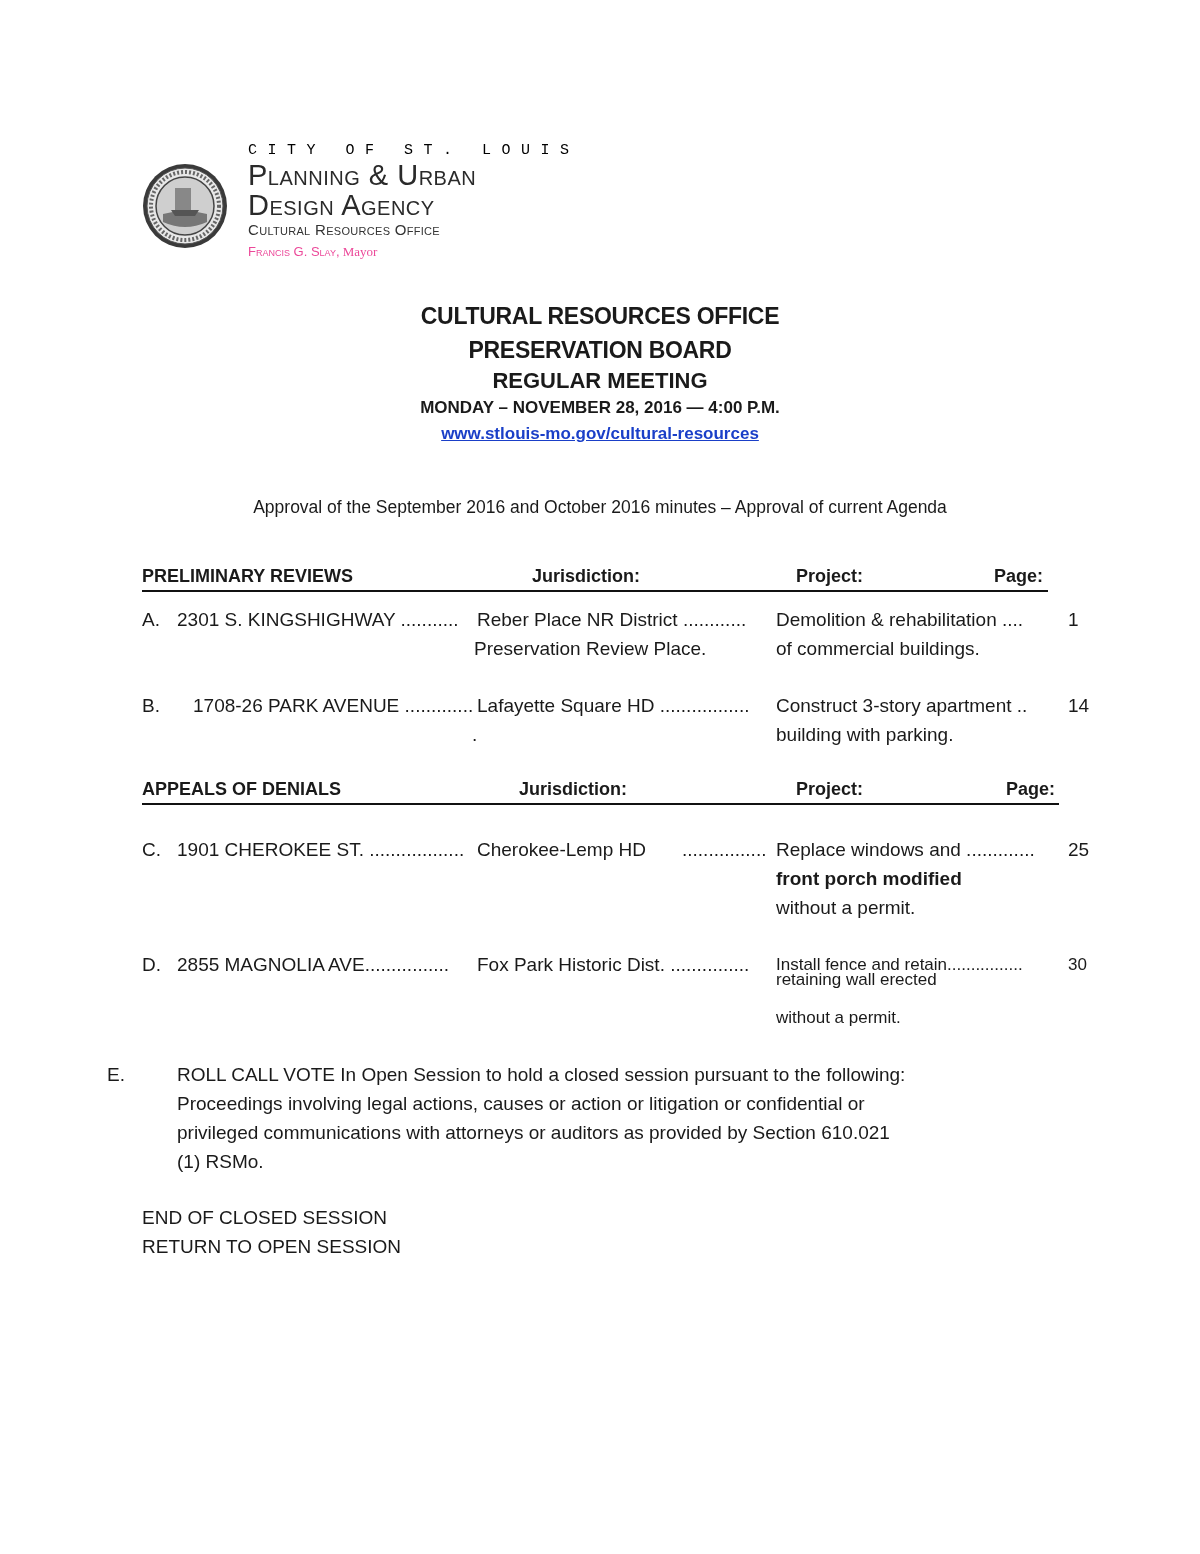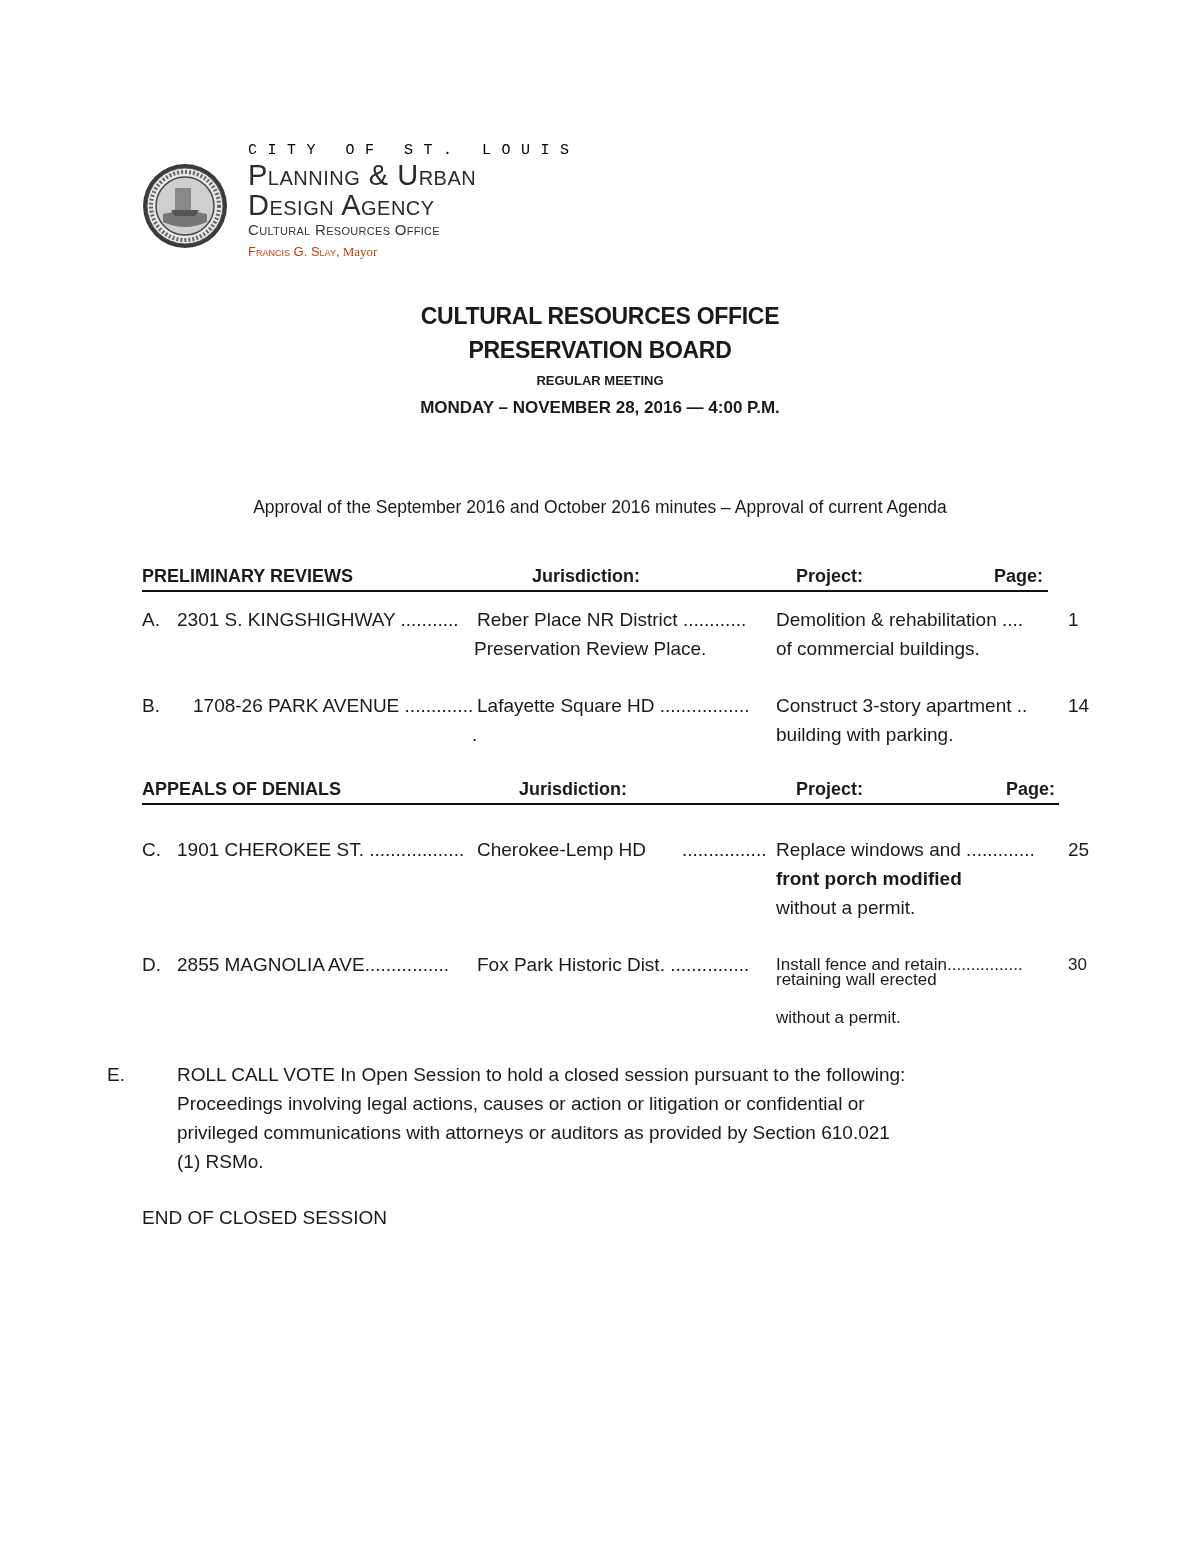--- a/index.html
+++ b/index.html
@@ -4,27 +4,27 @@
 <style>
   html, body { margin: 0; padding: 0; background: #ffffff; }
   body { width: 1200px; height: 1554px; position: relative; overflow: hidden;
          font-family: "Liberation Sans Narrow", "Liberation Sans", sans-serif; color: #1a1a1a; }
   .abs { position: absolute; }
   
   .seal { left: 141px; top: 162px; width: 88px; height: 88px; }
   .lh-city { left: 248px; top: 142px; font-family: Liberation Mono, monospace; font-size: 15px; letter-spacing: 10.5px; color: #000000; }
   .lh-agency { left: 248px; top: 160px; font-family: "Liberation Sans", sans-serif; font-size: 29px; line-height: 30px; color: #2a2a2a; font-variant: small-caps; letter-spacing: 0.5px; }
   .lh-office { left: 248px; top: 221px; font-family: "Liberation Sans", sans-serif; font-size: 15px; color: #333; font-variant: small-caps; letter-spacing: 0.3px; }
-  .lh-mayor { left: 248px; top: 244px; font-family: "Liberation Serif", serif; font-size: 13px; color: #c2410c; }
+  .lh-mayor { left: 248px; top: 244px; font-family: "Liberation Serif", serif; font-size: 13px; color: #ec4899; }
   .lh-mayor .sc { font-family: "Liberation Sans", sans-serif; font-variant: small-caps; }
   
   .title-block { left: 0; width: 1200px; top: 300px; text-align: center; font-family: "Liberation Sans", sans-serif; font-weight: bold; }
   .t1 { font-size: 23px; line-height: 32px; letter-spacing: -0.3px; }
   .t2 { font-size: 23px; line-height: 36px; letter-spacing: -0.3px; }
-  .t3 { font-size: 13px; line-height: 26px; }
+  .t3 { font-size: 22px; line-height: 26px; }
   .t4 { font-size: 17px; line-height: 27px; }
   .t5 { font-size: 17px; line-height: 26px; }
   .t6 { font-size: 17px; line-height: 26px; color: #1a3fc8; text-decoration: underline; }
   .approval { left: 0; width: 1200px; top: 497px; text-align: center; font-family: "Liberation Sans", sans-serif; font-size: 17.5px; }
   
   .sec-head { left: 142px; height: 24px; border-bottom: 2px solid #111; font-family: "Liberation Sans", sans-serif; font-weight: bold; font-size: 18px; }
   .sec-head span { position: absolute; top: 0; white-space: nowrap; }
   .row { left: 142px; font-family: "Liberation Sans", sans-serif; font-size: 19px; line-height: 29px; white-space: nowrap; }
   .row span { position: absolute; top: 0; white-space: nowrap; }
   .small { font-size: 17px; line-height: 27px; }
@@ -56,20 +56,21 @@
 <div class="abs lh-mayor">
   <span class="sc">Francis G. Slay,</span>
   <span>Mayor</span>
 </div>
 
 <div class="abs title-block">
   <div class="t1">CULTURAL RESOURCES OFFICE</div>
   <div class="t2">PRESERVATION BOARD</div>
   <div class="t3">REGULAR MEETING</div>
   <div class="t4">MONDAY – NOVEMBER 28, 2016 — 4:00 P.M.</div>
+  <div class="t6">www.stlouis-mo.gov/cultural-resources</div>
 </div>
 
 <div class="abs approval">Approval of the September 2016 and October 2016 minutes – Approval of current Agenda</div>
 
 <div class="abs sec-head" style="top:566px; width:906px;">
   <span style="left:0;">PRELIMINARY REVIEWS</span>
   <span style="left:390px;">Jurisdiction:</span>
   <span style="left:654px;">Project:</span>
   <span style="left:852px;">Page:</span>
 </div>
@@ -127,13 +128,14 @@
     <span class="letter" style="left:-35px;">E.</span>
     <div>ROLL CALL VOTE  In Open Session to hold a closed session pursuant to the following:</div>
     <div>Proceedings involving legal actions, causes or action or litigation or confidential or</div>
     <div>privileged communications with attorneys or auditors as provided by Section 610.021</div>
     <div>(1) RSMo.</div>
   </div>
 </div>
 
 <div class="abs closing" style="top:1203px;">
   <div>END OF CLOSED SESSION</div>
+  <div>RETURN TO OPEN SESSION</div>
 </div>
 
 </body></html>

